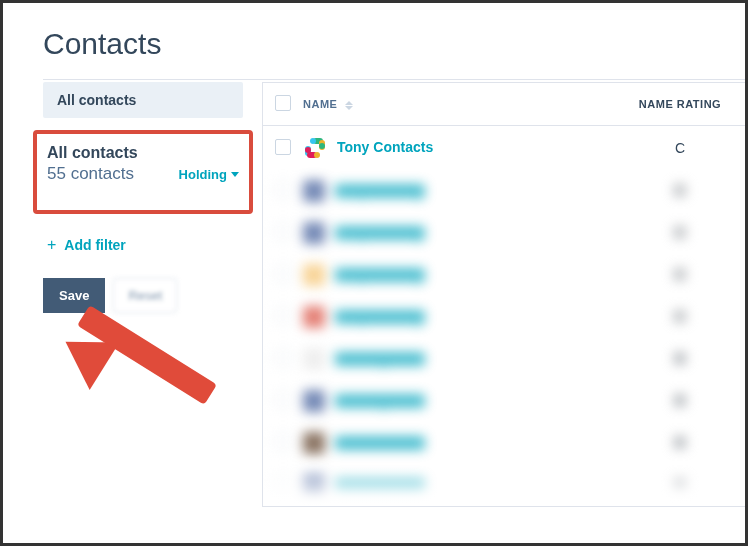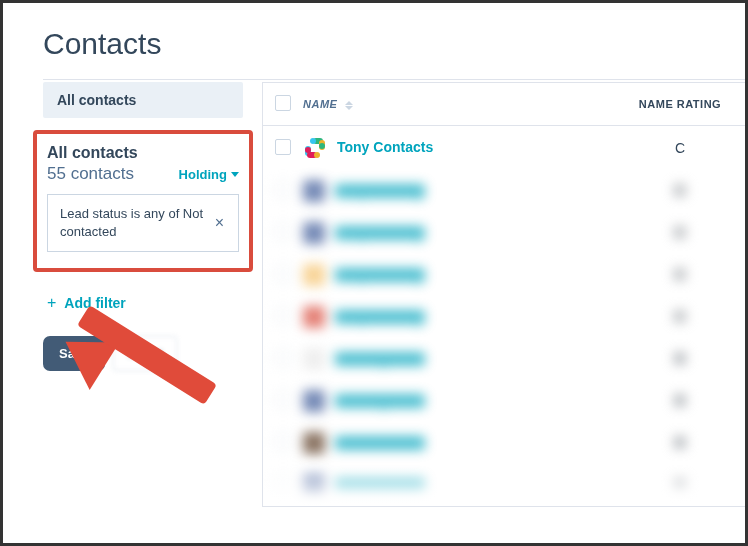--- a/index.html
+++ b/index.html
@@ -17,26 +17,26 @@
   .filter-group-sub { display: flex; justify-content: space-between; align-items: center; margin-top: 2px; margin-bottom: 10px; }
   .contact-count { color: #516f90; font-size: 17px; }
   .options-link { color: #00a4bd; font-size: 13px; font-weight: 600; display: inline-flex; align-items: center; gap: 4px; cursor: pointer; }
   .triangle-down { width: 0; height: 0; border-left: 4px solid transparent; border-right: 4px solid transparent; border-top: 5px solid #00a4bd; display: inline-block; }
   .filter-chip { border: 1px solid #cbd6e2; padding: 10px 12px; display: flex; justify-content: space-between; align-items: center; gap: 8px; }
   .filter-chip-text { color: #33475b; font-size: 13px; line-height: 1.4; }
   .close-x { color: #516f90; font-size: 16px; cursor: pointer; padding: 0 2px; }
   .add-filter { color: #00a4bd; font-size: 14px; font-weight: 600; display: inline-flex; align-items: center; gap: 8px; margin: 22px 0 0 4px; cursor: pointer; }
   .plus { font-size: 16px; font-weight: 400; }
   .btn-row { display: flex; gap: 8px; margin-top: 24px; }
-  .btn-save { background: #425b76; color: #fff; border: none; padding: 9px 16px; font-size: 13px; border-radius: 7px; font-weight: 600; cursor: pointer; }
+  .btn-save { background: #425b76; color: #fff; border: none; padding: 9px 16px; font-size: 13px; border-radius: 0; font-weight: 600; cursor: pointer; }
   .btn-reset { background: #fff; color: #516f90; border: 1px solid #cbd6e2; padding: 9px 14px; font-size: 13px; border-radius: 3px; cursor: pointer; filter: blur(2px); opacity: 0.7; }
   .table-area { flex: 1; position: relative; border-left: 1px solid transparent; }
   table { width: 100%; border-collapse: collapse; }
   th { text-align: left; font-size: 11px; font-weight: 600; color: #516f90; letter-spacing: 0.5px; padding: 12px 10px; border-bottom: 1px solid #dfe3eb; border-top: 1px solid #dfe3eb; }
-  th.name-col { padding-left: 0; font-style: italic; }
+  th.name-col { padding-left: 0; }
   .sort-arrows { display: inline-flex; flex-direction: column; margin-left: 4px; vertical-align: middle; line-height: 5px; }
   .sort-arrows span { width: 0; height: 0; border-left: 4px solid transparent; border-right: 4px solid transparent; }
   .sort-up { border-bottom: 4px solid #cbd6e2; margin-bottom: 1px; }
   .sort-down { border-top: 4px solid #cbd6e2; }
   td { padding: 10px 10px; font-size: 14px; vertical-align: middle; }
   .checkbox-cell { width: 40px; text-align: center; }
   input[type=checkbox] { width: 16px; height: 16px; cursor: pointer; background: #fff; border: 1px solid #cbd6e2; appearance: none; border-radius: 2px; }
   .avatar { width: 24px; height: 24px; border-radius: 3px; display: inline-flex; align-items: center; justify-content: center; vertical-align: middle; margin-right: 10px; }
   .slack-icon { position: relative; width: 20px; height: 20px; }
   .slack-icon span { position: absolute; border-radius: 3px; }
@@ -71,24 +71,20 @@
     <aside class="sidebar">
       <div class="view-tab">All contacts</div>
       <div class="filter-group-box">
         <div class="filter-group-title">All contacts</div>
         <div class="filter-group-sub">
           <span class="contact-count">55 contacts</span>
           <span class="options-link">
             <span>Holding</span>
             <span class="triangle-down"></span>
           </span>
-        </div>
-        <div class="filter-chip">
-          <span class="filter-chip-text">Lead status is any of Not contacted</span>
-          <span class="close-x">×</span>
         </div>
       </div>
       <div class="add-filter">
         <span class="plus">+</span>
         <span>Add filter</span>
       </div>
       <div class="btn-row">
         <button class="btn-save">Save</button>
         <button class="btn-reset">Reset</button>
       </div>

